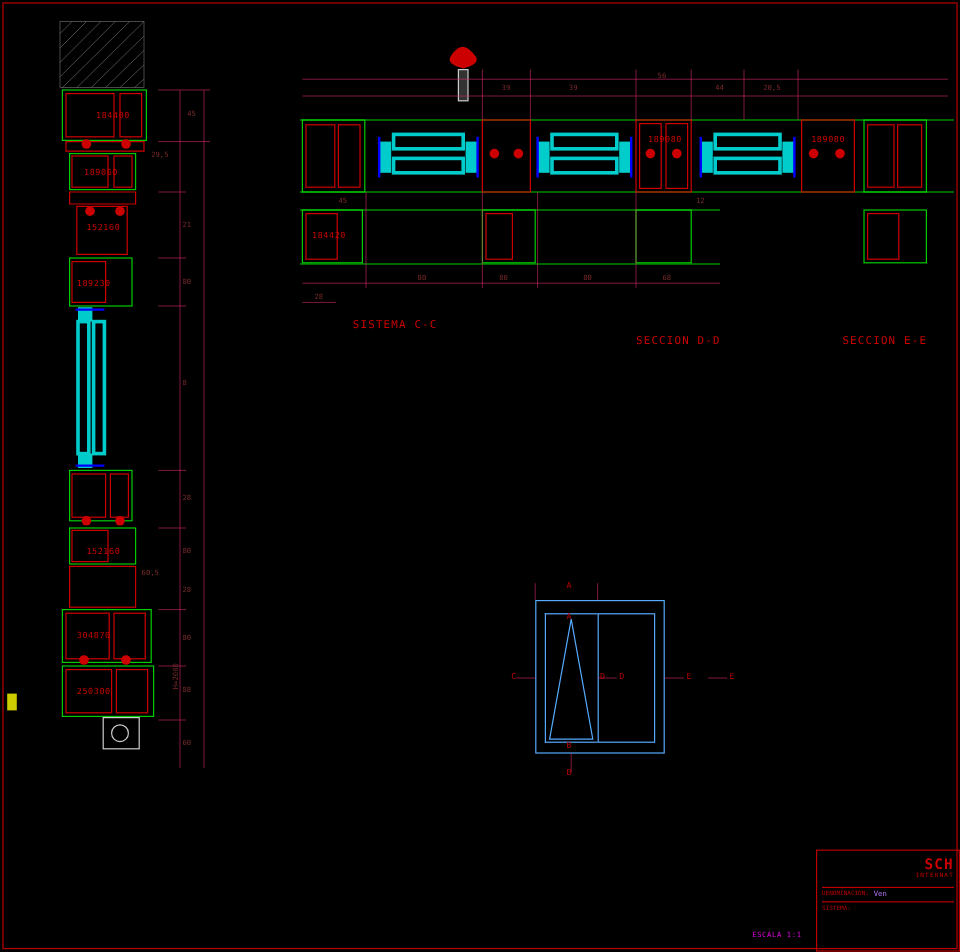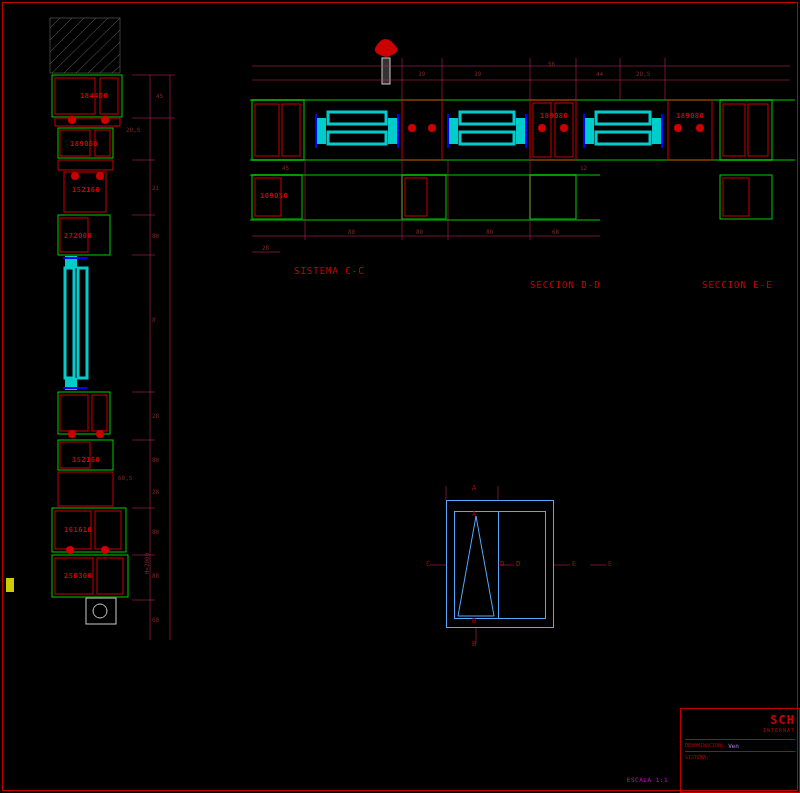--- a/index.html
+++ b/index.html
@@ -21,21 +21,20 @@
     position: absolute;
     color: #c00;
     font-size: 9px;
     letter-spacing: 1px;
   }
   .part-num {
     position: absolute;
     color: #c00;
     font-size: 7px;
     letter-spacing: 0.5px;
-    font-weight: bold;
   }
   .dim-num {
     position: absolute;
     color: #7a2a2a;
     font-size: 6px;
   }
   .title-block {
     position: absolute;
     right: 0;
     bottom: 0;
@@ -169,23 +168,23 @@
     <line x1="132" y1="555" x2="155" y2="555"></line>
       <line x1="132" y1="600" x2="155" y2="600"></line>
     <line x1="170" y1="75" x2="170" y2="640"></line>
     <line x1="150" y1="75" x2="150" y2="640"></line>
   </g>
 </svg>
 
 <div class="part-num" style="left:80px;top:92px">184400</div>
 <div class="part-num" style="left:70px;top:140px">189060</div>
 <div class="part-num" style="left:72px;top:186px">152160</div>
-<div class="part-num" style="left:64px;top:232px">272000</div>
+<div class="part-num" style="left:64px;top:232px">189230</div>
 <div class="part-num" style="left:72px;top:456px">152160</div>
-<div class="part-num" style="left:64px;top:526px">161610</div>
+<div class="part-num" style="left:64px;top:526px">304870</div>
 <div class="part-num" style="left:64px;top:572px">250300</div>
 
 <div class="dim-num" style="left:156px;top:92px">45</div>
 <div class="dim-num" style="left:126px;top:126px">29,5</div>
 <div class="dim-num" style="left:152px;top:184px">21</div>
 <div class="dim-num" style="left:152px;top:232px">80</div>
 <div class="dim-num" style="left:152px;top:316px">8</div>
 <div class="dim-num" style="left:152px;top:412px">28</div>
 <div class="dim-num" style="left:152px;top:456px">80</div>
 <div class="dim-num" style="left:152px;top:488px">28</div>
@@ -266,21 +265,21 @@
       <line x1="665" y1="58" x2="665" y2="100"></line>
     <line x1="252" y1="236" x2="600" y2="236"></line>
     <line x1="252" y1="252" x2="280" y2="252"></line>
     <line x1="305" y1="160" x2="305" y2="240"></line>
       <line x1="402" y1="160" x2="402" y2="240"></line>
     <line x1="448" y1="160" x2="448" y2="240"></line>
       <line x1="530" y1="160" x2="530" y2="240"></line>
   </g>
 </svg>
 
-<div class="part-num" style="left:260px;top:192px">109050</div>
+<div class="part-num" style="left:260px;top:192px">184420</div>
 <div class="part-num" style="left:540px;top:112px">189080</div>
 <div class="part-num" style="left:676px;top:112px">189080</div>
 
 <div class="dim-num" style="left:418px;top:70px">39</div>
 <div class="dim-num" style="left:474px;top:70px">39</div>
 <div class="dim-num" style="left:548px;top:60px">56</div>
 <div class="dim-num" style="left:596px;top:70px">44</div>
 <div class="dim-num" style="left:636px;top:70px">20,5</div>
 <div class="dim-num" style="left:348px;top:228px">80</div>
 <div class="dim-num" style="left:416px;top:228px">80</div>

